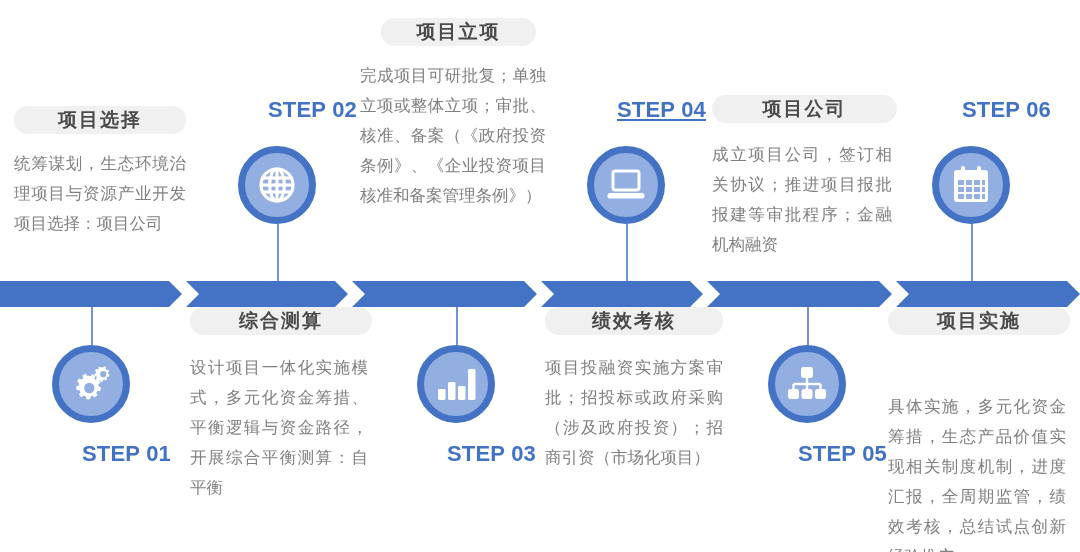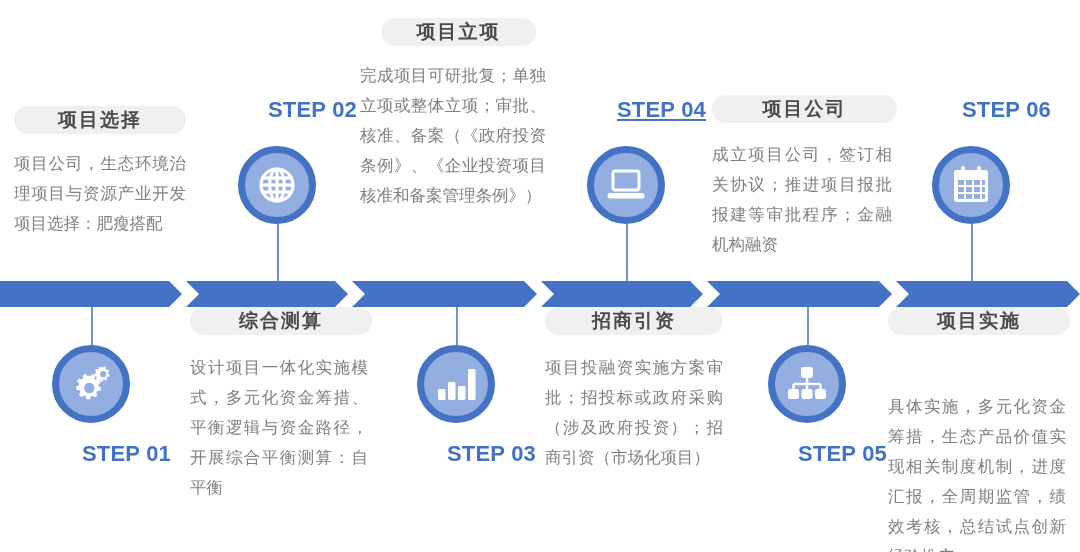--- a/index.html
+++ b/index.html
@@ -78,21 +78,21 @@
   <div class="stem" style="left:91px;  top:307px; height:38px;"></div>
   <div class="stem" style="left:277px; top:224px; height:57px;"></div>
   <div class="stem" style="left:456px; top:307px; height:38px;"></div>
   <div class="stem" style="left:626px; top:224px; height:57px;"></div>
   <div class="stem" style="left:807px; top:307px; height:38px;"></div>
   <div class="stem" style="left:971px; top:224px; height:57px;"></div>
 
   <div class="pill" style="left:14px; top:106px; width:172px;">
     <span>项目选择</span>
   </div>
-  <div class="body" style="left:14px; top:148px; width:172px;">项目公司，生态环境治理项目与资源产业开发项目选择：肥瘦搭配</div>
+  <div class="body" style="left:14px; top:148px; width:172px;">统筹谋划，生态环境治理项目与资源产业开发项目选择：项目公司</div>
   <div class="node" style="left:52px; top:345px;">
     <span>
       <svg width="46" height="46" viewBox="0 0 46 46">
         <g fill="#ffffff">
           <path d="M20.5 14.4l1.9.9 1.9-2.2 3.1 1.8-.9 2.8 1.5 1.5 2.8-.9 1.8 3.1-2.2 1.9.2 2.1 2.6 1.2-.9 3.5-2.9-.2-1.2 1.8 1.3 2.6-2.7 2.3-2.2-1.9-2 .7-.5 2.9-3.6-.1-.7-2.8-2-.8-2.4 1.7-2.5-2.6 1.5-2.5-.9-1.9-2.9-.4-.6-3.5 2.7-1 .4-2.1-2.1-2 2-2.9 2.7 1.1 1.6-1.4-.7-2.8 3.3-1.5 1.6 2.4z"></path>
           <circle cx="21.3" cy="27" r="5.2" fill="#93aee0"></circle>
           <path d="M33.8 6.2l1.3.4 1-1.3 1.9 1-.4 1.6 1 1 1.6-.4 1 1.9-1.3 1 .1 1.4 1.5.8-.5 2.1-1.7-.1-.8 1.1.8 1.5-1.7 1.4-1.3-1.1-1.3.5-.3 1.7h-2.2l-.4-1.7-1.3-.5-1.4 1-1.5-1.6.9-1.5-.5-1.2-1.7-.3-.3-2.1 1.6-.6.3-1.3-1.2-1.2 1.2-1.7 1.6.6 1-.9-.4-1.6z"></path>
           <circle cx="35.2" cy="13.2" r="3.1" fill="#93aee0"></circle>
         </g>
       </svg>
@@ -143,21 +143,21 @@
     <span>
       <svg width="44" height="40" viewBox="0 0 44 40">
         <g fill="none" stroke="#ffffff" stroke-width="3">
           <rect x="9" y="6" width="26" height="19" rx="2.2"></rect>
         </g>
         <rect x="3.5" y="28" width="37" height="5.5" rx="2.6" fill="#ffffff"></rect>
       </svg>
     </span>
   </div>
   <div class="pill" style="left:545px; top:307px; width:178px;">
-    <span>招商引资</span>
+    <span>绩效考核</span>
   </div>
   <div class="body" style="left:545px; top:352px; width:178px;">项目投融资实施方案审批；招投标或政府采购（涉及政府投资）；招商引资（市场化项目）</div>
 
   <div class="pill" style="left:712px; top:95px; width:185px;">
     <span>项目公司</span>
   </div>
   <div class="body" style="left:712px; top:139px; width:180px;">成立项目公司，签订相关协议；推进项目报批报建等审批程序；金融机构融资</div>
   <div class="node" style="left:768px; top:345px;">
     <span>
       <svg width="42" height="38" viewBox="0 0 42 38">

